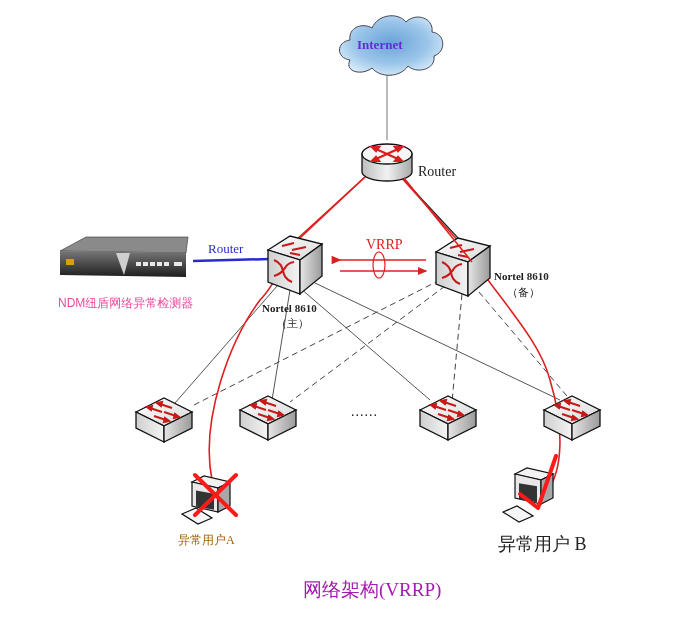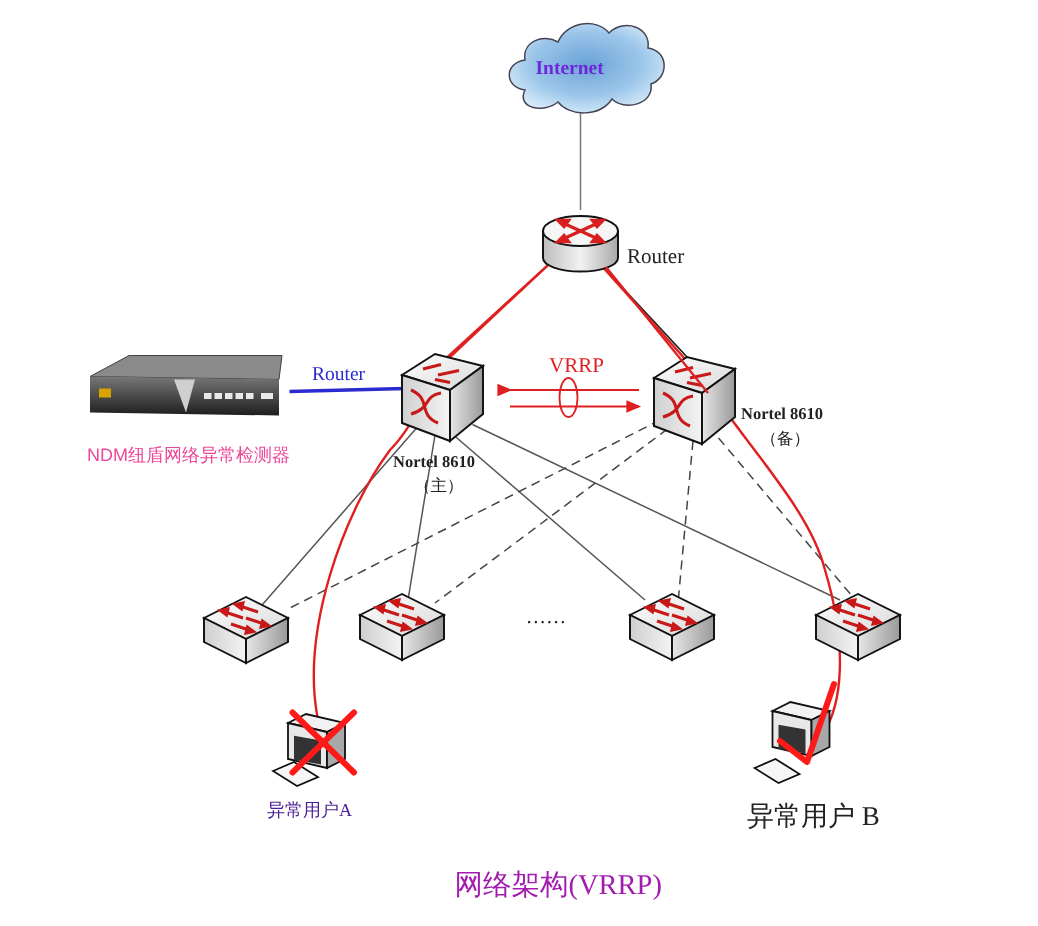--- a/index.html
+++ b/index.html
@@ -12,21 +12,21 @@
   .cloud-label { left:357px; top:37px; font-size:13px; font-weight:bold; color:#6d28d9; }
   .router-label { left:418px; top:164px; font-size:14px; color:#222; }
   .trunk-label { left:208px; top:241px; font-size:13px; color:#2a2ad0; }
   .vrrp-label { left:356px; top:237px; font-size:14px; color:#e02020;margin-left:10px; }
   .primary-name { left:262px; top:302px; font-size:11px; font-weight:bold; color:#222; }
   .primary-role { left:276px; top:316px; font-size:11px; color:#222; }
   .backup-name { left:494px; top:270px; font-size:11px; font-weight:bold; color:#222; }
   .backup-role { left:507px; top:285px; font-size:11px; color:#222; }
   .ndm-label { left:58px; top:295px; font-size:12px; color:#ec4899; }
   .dots-label { left:351px; top:404px; font-size:14px; color:#222; letter-spacing:1px; }
-  .userA-label { left:178px; top:532px; font-size:12px; color:#4c1d95; }
+  .userA-label { left:178px; top:532px; font-size:12px; color:#a16207; }
   .userB-label { left:498px; top:532px; font-size:18px; color:#222; }
   .caption { left:303px; top:577px; font-size:19px; color:#a21caf; }
 </style>
 </head>
 <body>
 
 <svg id="canvas" width="692" height="617" viewBox="0 0 692 617">
   <defs>
     <linearGradient id="boxTop" x1="0" y1="0" x2="1" y2="1">
       <stop offset="0" stop-color="#ffffff"></stop>

